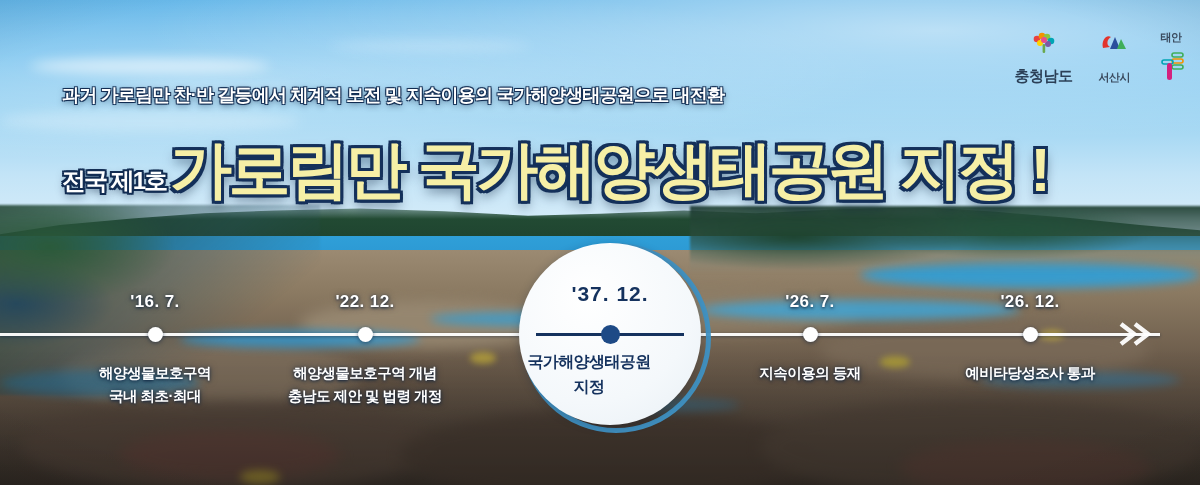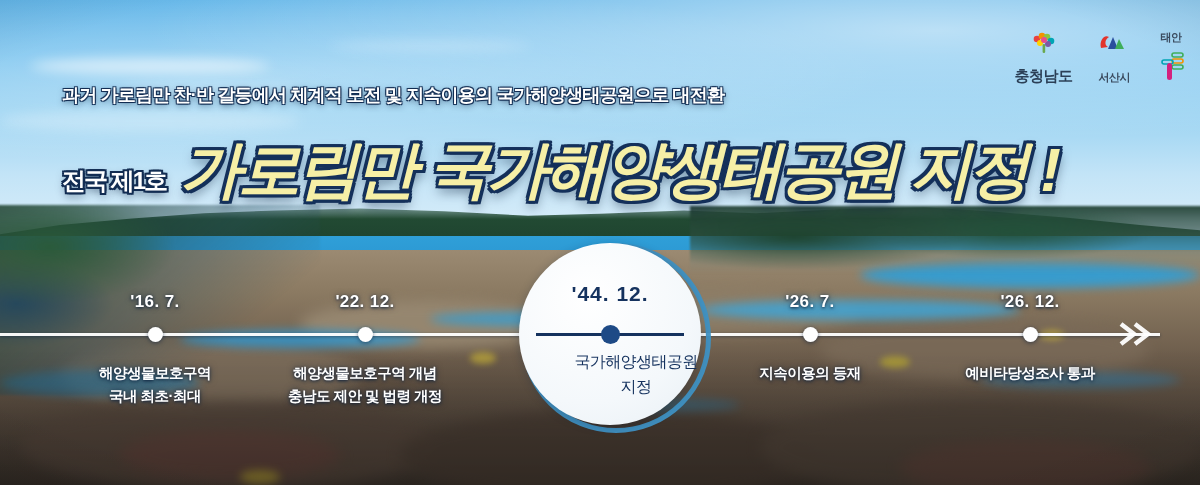--- a/index.html
+++ b/index.html
@@ -80,21 +80,21 @@
   }
 
   
   .logo-row {
     position:absolute; right:14px; top:30px;
     display:flex; align-items:center; gap:26px;
   }
   .logo { display:flex; align-items:center; gap:6px;flex-direction:column; }
   .logo-text { font-size:15px; font-weight:bold; color:#2b3f56; letter-spacing:-.5px; }
   .logo-text.sm { font-size:11px; color:#3a4a5e; }
-  .logo-stack { display:flex; flex-direction:column; gap:14px; }
+  .logo-stack { display:flex; flex-direction:column; align-items:center; gap:14px; }
 
   
   .subtitle {
     position:absolute; left:62px; top:83px;
     font-size:18px; font-weight:bold; color:#ffffff;
     letter-spacing:-.8px; white-space:nowrap;
     text-shadow:
       0 0 2px rgba(18,44,82,.95), 1px 1px 0 rgba(18,44,82,.9),
       -1px 1px 0 rgba(18,44,82,.9), 1px -1px 0 rgba(18,44,82,.9),
       -1px -1px 0 rgba(18,44,82,.9), 0 2px 6px rgba(10,30,60,.65);
@@ -105,28 +105,27 @@
   }
   .head-pre {
     font-size:24px; font-weight:bold; color:#ffffff; letter-spacing:-2px;
     text-shadow:
       2px 0 0 #122c52,-2px 0 0 #122c52,0 2px 0 #122c52,0 -2px 0 #122c52,
       2px 2px 0 #122c52,-2px 2px 0 #122c52,2px -2px 0 #122c52,-2px -2px 0 #122c52,
       0 4px 8px rgba(8,26,54,.7);
     transform:translateY(-2px);
   }
   .head-main {
-    margin-left:14px;
+    margin-left:4px;
     font-size:62px; font-weight:bold; color:#f6efa6; letter-spacing:-3.5px;
     text-shadow:
       3px 0 0 #14305a,-3px 0 0 #14305a,0 3px 0 #14305a,0 -3px 0 #14305a,
       3px 3px 0 #14305a,-3px 3px 0 #14305a,3px -3px 0 #14305a,-3px -3px 0 #14305a,
       2px 2px 0 #14305a,-2px -2px 0 #14305a,
       0 6px 12px rgba(8,26,54,.6);
-    font-style: italic;
   }
 
   
   .timeline { position:absolute; left:0; top:0; width:1200px; height:485px; }
   .tl-line {
     position:absolute; left:0; top:333px; width:1160px; height:2.5px;
     background:rgba(255,255,255,.95);
     box-shadow:0 1px 3px rgba(10,30,60,.45);
   }
   .tl-arrow {
@@ -173,22 +172,22 @@
   }
   .hl-line {
     position:absolute; left:536px; top:333px; width:148px; height:2.5px;
     background:#15325e;
   }
   .hl-dot {
     position:absolute; left:610px; top:334px; width:19px; height:19px;
     margin-left:-9.5px; margin-top:-9.5px; border-radius:50%; background:#1e4a86;
   }
   .hl-desc {
-    position:absolute; left:535px; top:350px; width:202px; text-align:center;
-    font-size:16px; font-weight:normal; color:#15325e; line-height:1.55;
+    position:absolute; left:488px; top:350px; width:202px; text-align:center;
+    font-size:16px; font-weight:bold; color:#15325e; line-height:1.55;
     letter-spacing:-.6px;
   }
 </style>
 </head>
 <body>
 
 <div id="banner">
 
   <div class="sky"></div>
   <div class="cloudwisp" style="left:30px;top:58px;width:240px;height:16px;"></div>
@@ -322,21 +321,21 @@
       <div class="ms-date">'26. 12.</div>
       <div class="ms-dot"></div>
       <div class="ms-desc">
         <div>예비타당성조사 통과</div>
       </div>
     </div>
 
     <div>
       <div class="hl-ring"></div>
       <div class="hl-circle"></div>
-      <div class="hl-date">'44. 12.</div>
+      <div class="hl-date">'37. 12.</div>
       <div class="hl-line"></div>
       <div class="hl-dot"></div>
       <div class="hl-desc">
         <div>국가해양생태공원</div>
         <div>지정</div>
       </div>
     </div>
 
   </div>
 </div>

